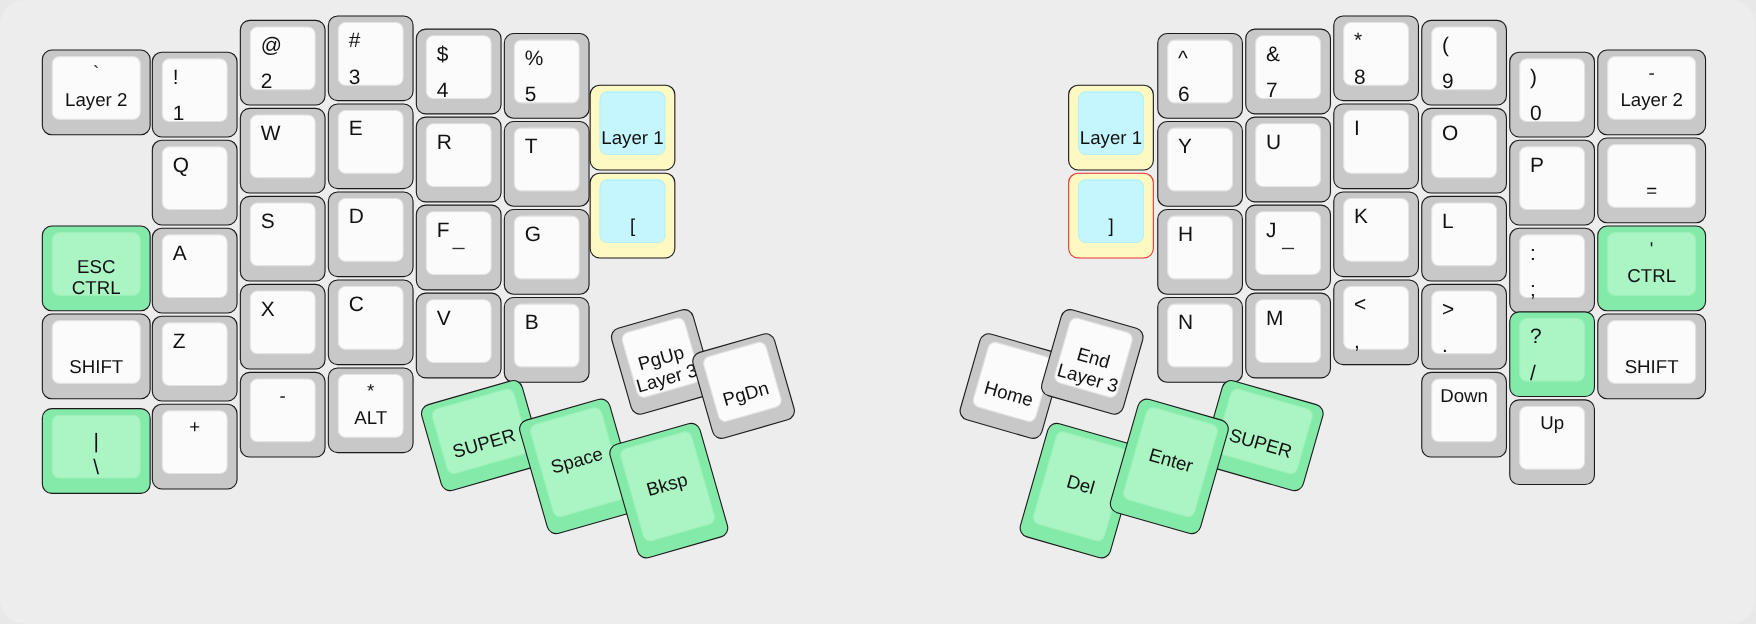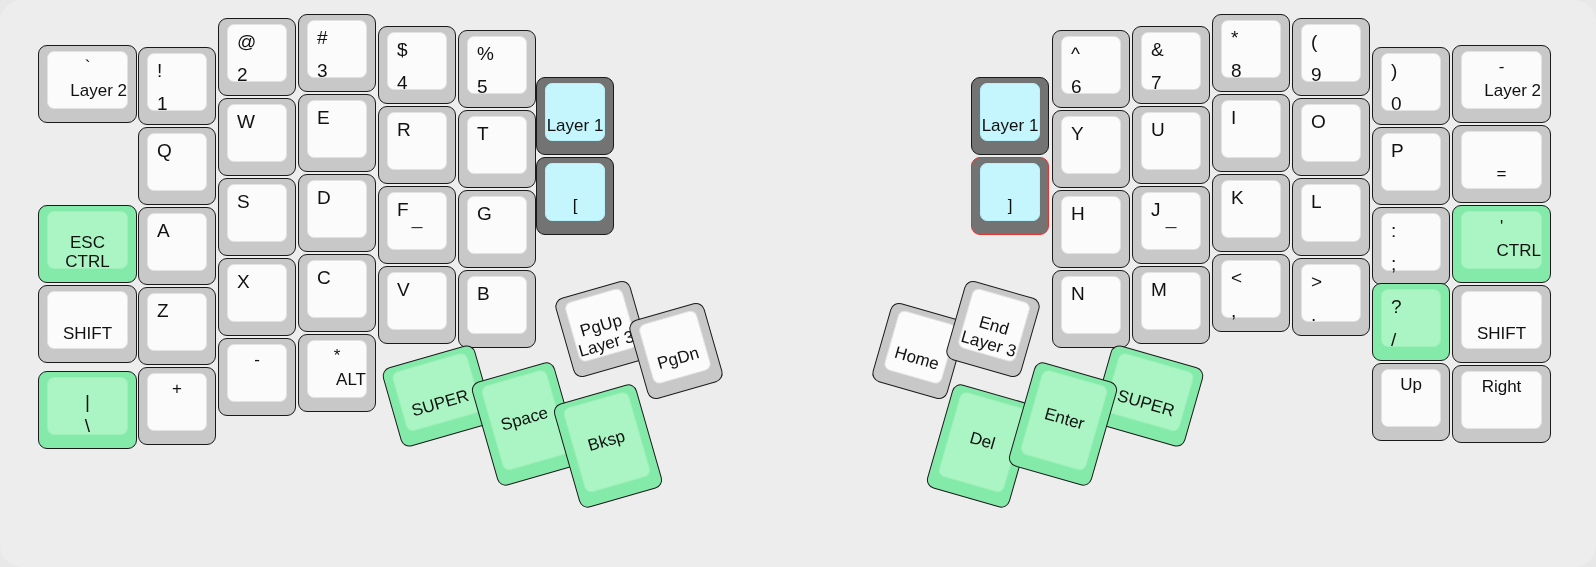--- a/index.html
+++ b/index.html
@@ -11,30 +11,30 @@
   
   .key{position:absolute;box-sizing:border-box;
        border:1.6px solid #1a1a1a;border-radius:9px;
        background:#c8c8c8;}
   .cap{position:absolute;box-sizing:border-box;border-radius:7px;
        background:#fbfbfb;border:1px solid #e2e2e2;
        left:8px;right:8px;top:5px;bottom:13px;}
 
   .key.green{background:#84eaa9;}
   .key.green>.cap{background:#aaf5c3;border-color:#9cf0b8;}
-  .key.cyan{background:#737373;}
+  .key.cyan{background:#fef9c3;}
   .key.cyan>.cap{background:#c5f6fd;border-color:#b4f0fa;}
   .key.sel{border-color:#e8342e;}
 
   
   .lg{position:absolute;color:#111;line-height:1;white-space:pre;}
   .lg.tl{left:9px;top:7px;font-size:19px;}
   .lg.bl{left:9px;top:40px;font-size:19px;}
   .lg.tc{left:0;right:0;top:6px;text-align:center;font-size:17px;}
-  .lg.ctr{left:0;right:0;top:30px;text-align:right;font-size:17px;}
+  .lg.ctr{left:0;right:0;top:30px;text-align:center;font-size:17px;}
   .lg.c1{left:0;right:0;top:22px;text-align:center;font-size:17px;}
   .lg.c2{left:0;right:0;top:41px;text-align:center;font-size:17px;}
   .lg.mid{left:0;right:0;top:33px;text-align:center;font-size:17px;}
   .lg.hm{left:0;right:0;bottom:22px;text-align:center;font-size:19px;color:#333;}
   .lg.stk1{left:0;right:0;top:14px;text-align:center;font-size:19px;}
   .lg.stk2{left:0;right:0;top:38px;text-align:center;font-size:19px;}
 </style>
 </head>
 <body>
 
@@ -285,20 +285,25 @@
       <div class="cap">
         <span class="lg tl">L</span>
       </div>
     </div>
     <div class="key" style="left: 1292px; top: 258px; width: 78px; height: 78px;">
       <div class="cap">
         <span class="lg tl">&gt;</span>
         <span class="lg bl">.</span>
       </div>
     </div>
+    <div class="key" style="left: 1292px; top: 338px; width: 78px; height: 78px;">
+      <div class="cap">
+        <span class="lg tc">Down</span>
+      </div>
+    </div>
     <div class="key" style="left: 1372px; top: 47px; width: 78px; height: 78px;">
       <div class="cap">
         <span class="lg tl">)</span>
         <span class="lg bl">0</span>
       </div>
     </div>
     <div class="key" style="left: 1372px; top: 127px; width: 78px; height: 78px;">
       <div class="cap">
         <span class="lg tl">P</span>
       </div>
@@ -333,25 +338,20 @@
     </div>
     <div class="key green" style="left: 1452px; top: 205px; width: 99px; height: 78px;">
       <div class="cap">
         <span class="lg tc">'</span>
         <span class="lg ctr">CTRL</span>
       </div>
     </div>
     <div class="key" style="left: 1452px; top: 285px; width: 99px; height: 78px;">
       <div class="cap">
         <span class="lg mid">SHIFT</span>
-      </div>
-    </div>
-    <div class="key" style="left: 1452px; top: 365px; width: 99px; height: 78px;">
-      <div class="cap">
-        <span class="lg tc">Right</span>
       </div>
     </div>
     <div class="key green" style="left: 390px; top: 355px; width: 96px; height: 82px; transform: rotate(-16deg);">
       <div class="cap">
         <span class="lg mid">SUPER</span>
       </div>
     </div>
     <div class="key" style="left: 563px; top: 288px; width: 78px; height: 82px; transform: rotate(-16deg);">
       <div class="cap">
         <span class="lg c1">PgUp</span>

